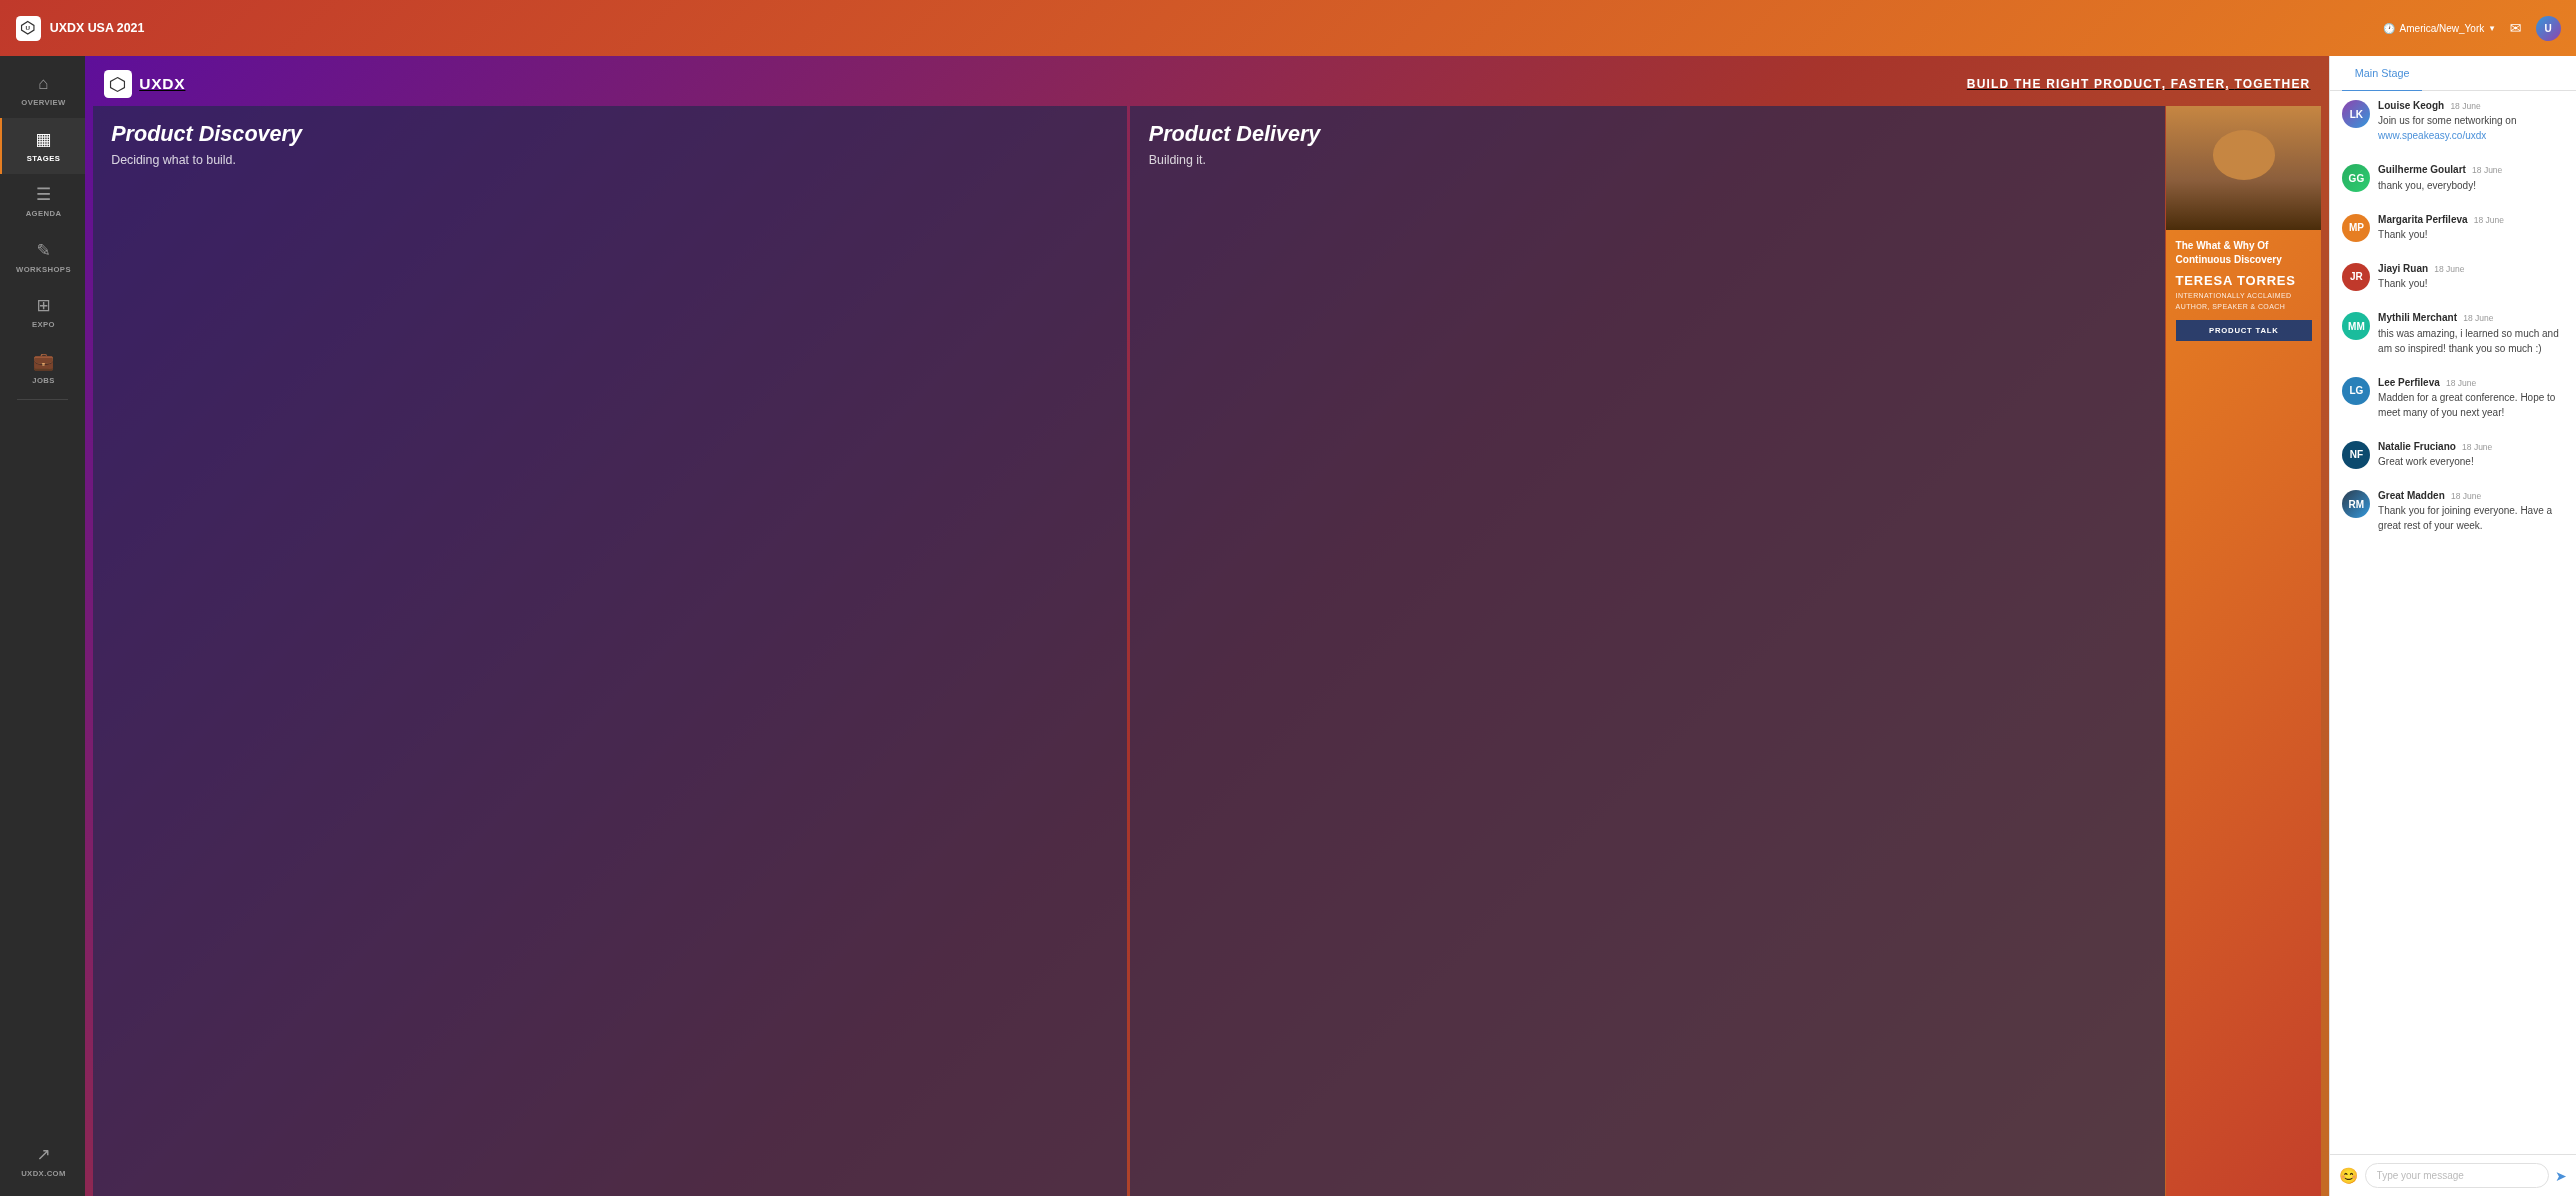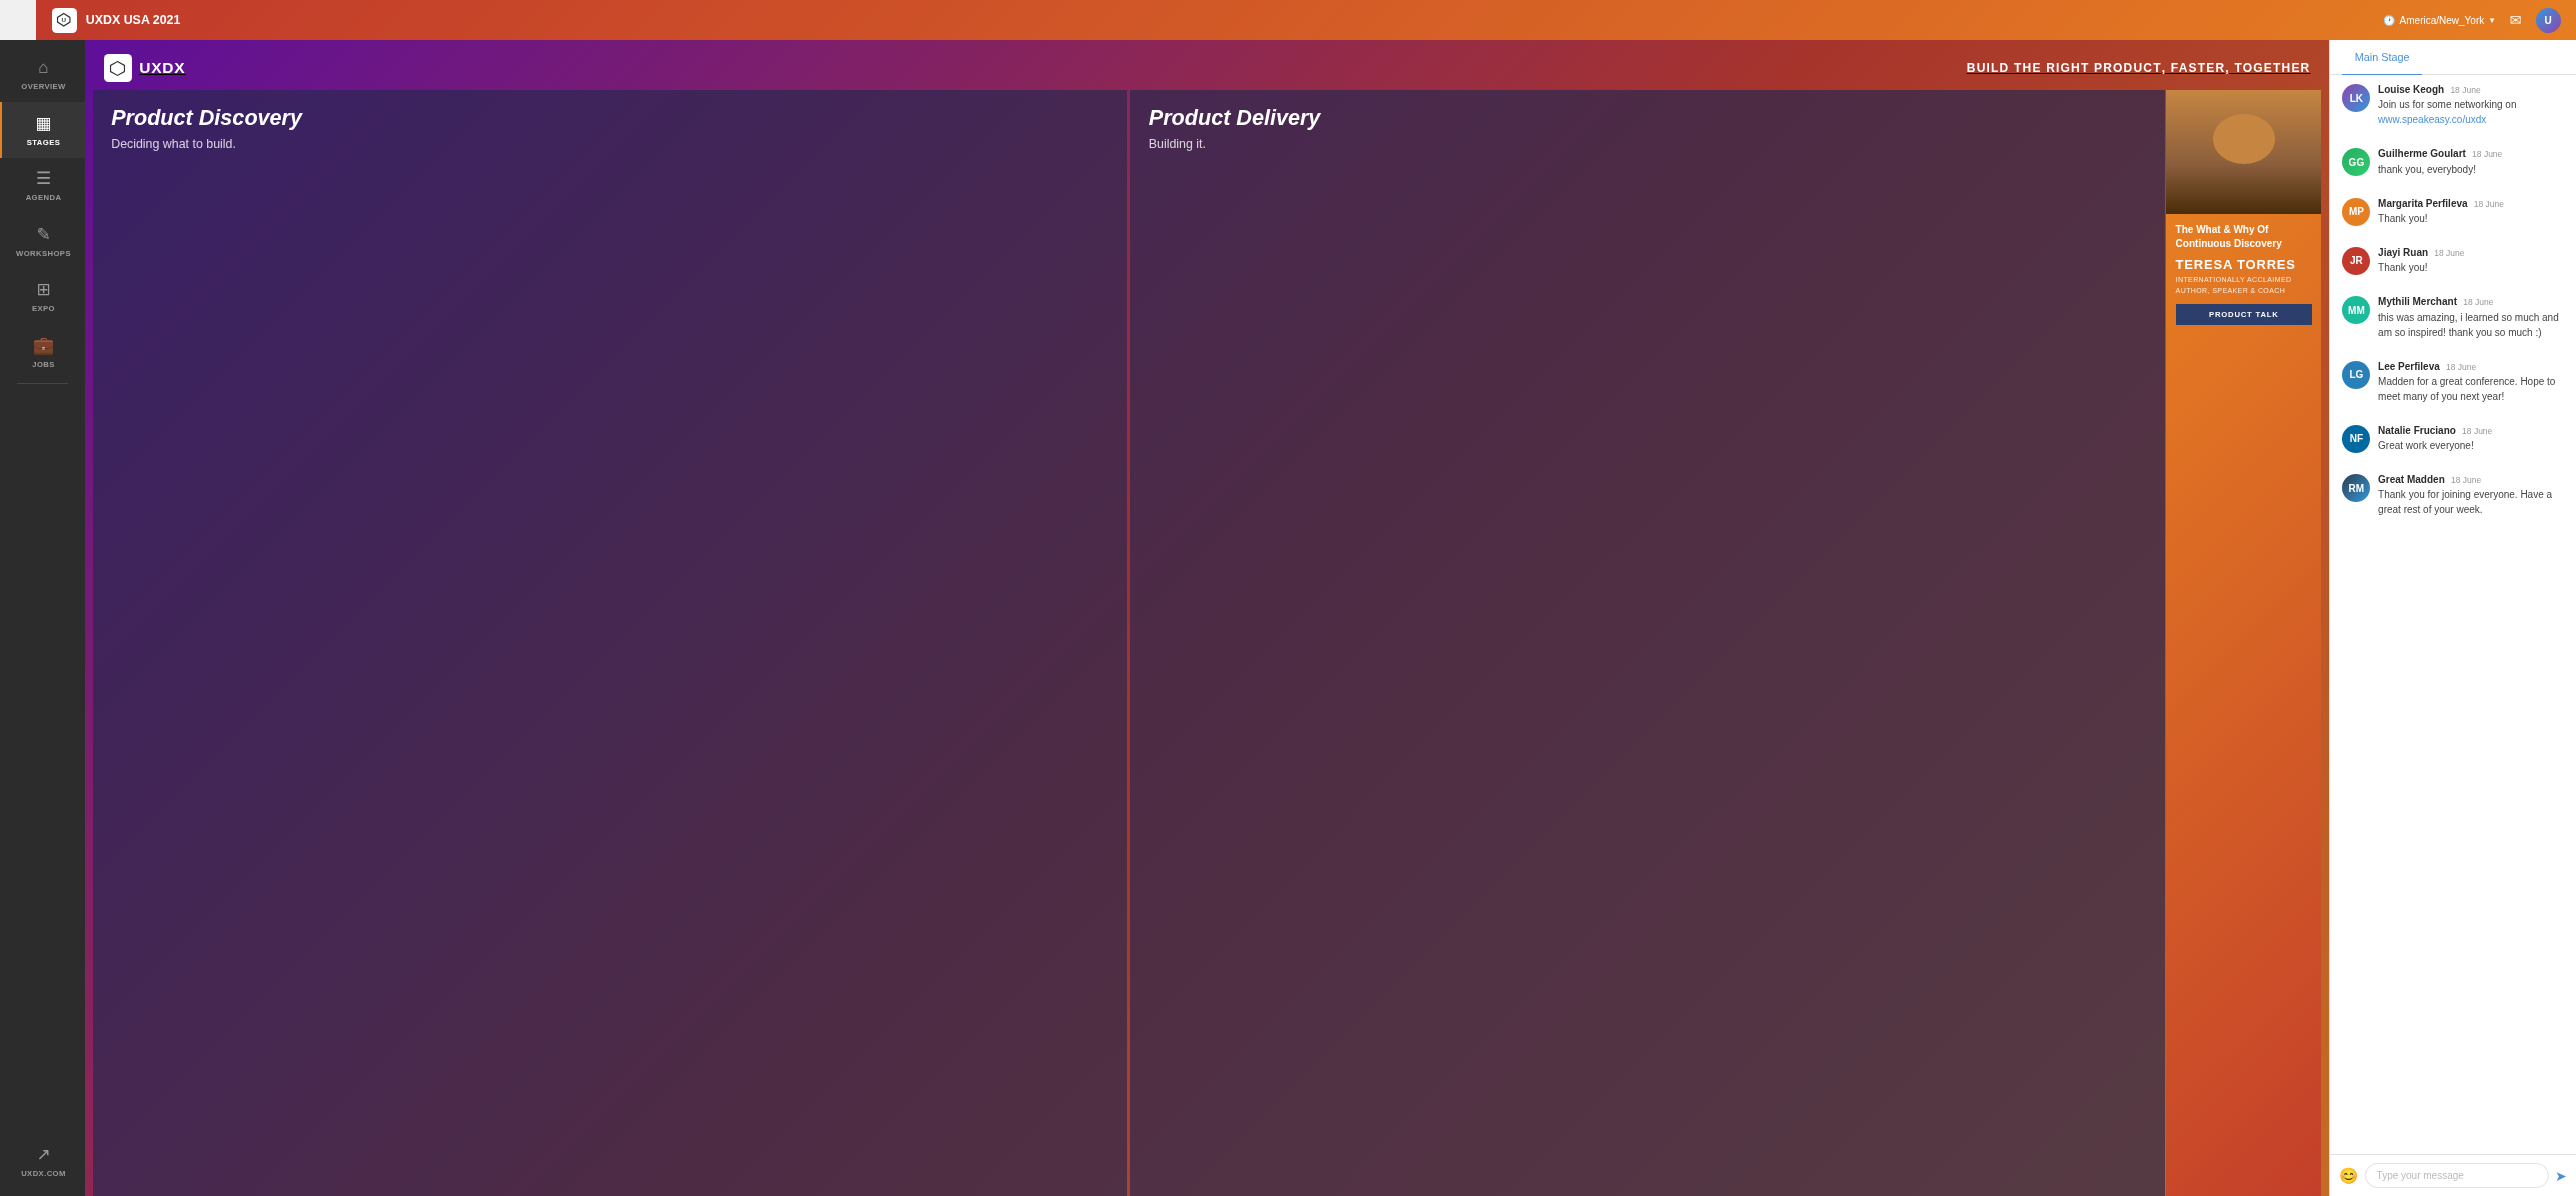--- a/index.html
+++ b/index.html
@@ -1,28 +1,27 @@
 <!DOCTYPE html>
 <html style="font-size:12.4px"><head>
   <meta charset="utf-8">
   <style>
     * { box-sizing: border-box; margin: 0; padding: 0; }
     body { font-family: -apple-system, BlinkMacSystemFont, 'Segoe UI', sans-serif; background: #f0f0f0; display: flex; flex-direction: column; height: 100vh; overflow: hidden; }
 
     
     .top-nav {
-      height: 40px;
+      height: 56px;
       background: linear-gradient(135deg, #c0392b 0%, #e67e22 100%);
       display: flex;
       align-items: center;
       justify-content: space-between;
       padding: 0 15.5px;
       flex-shrink: 0;
       z-index: 10;
-      margin-left: 36px;
     }
     .top-nav-left { display: flex; align-items: center; gap: 9.3px; }
     .top-nav-logo {
       width: 25px; height: 25px;
       background: white;
       border-radius: 4.6px;
       display: flex; align-items: center; justify-content: center;
       font-weight: 900; font-size: 9.3px; color: #333;
     }
     .top-nav-title { color: white; font-size: 12.4px; font-weight: 600; }
@@ -217,21 +216,21 @@
       display: flex; align-items: center; justify-content: center;
       font-size: 10px; font-weight: 600; color: white;
       overflow: hidden;
     }
     .chat-avatar.purple { background: linear-gradient(135deg, #8e44ad, #3498db); }
     .chat-avatar.green { background: linear-gradient(135deg, #27ae60, #2ecc71); }
     .chat-avatar.orange { background: #e67e22; }
     .chat-avatar.red { background: #c0392b; }
     .chat-avatar.teal { background: #1abc9c; }
     .chat-avatar.blue { background: #2980b9; }
-    .chat-avatar.gray { background: #0369a1; }
+    .chat-avatar.gray { background: #0c4a6e; }
     .chat-avatar.darkblue { background: linear-gradient(135deg, #2c3e50, #3498db); }
     .chat-body { flex: 1; }
     .chat-header-row { display: flex; align-items: baseline; gap: 6.2px; margin-bottom: 2.3px; }
     .chat-name { font-size: 10px; font-weight: 600; color: #2c2c2c; }
     .chat-date { font-size: 8.5px; color: #999; }
     .chat-text { font-size: 10px; color: #444; line-height: 1.5; }
     .chat-link { color: #4a90d9; text-decoration: none; }
     .chat-input-area {
       padding: 7.7px 9.3px;
       border-top: 0.8px solid #e0e0e0;

